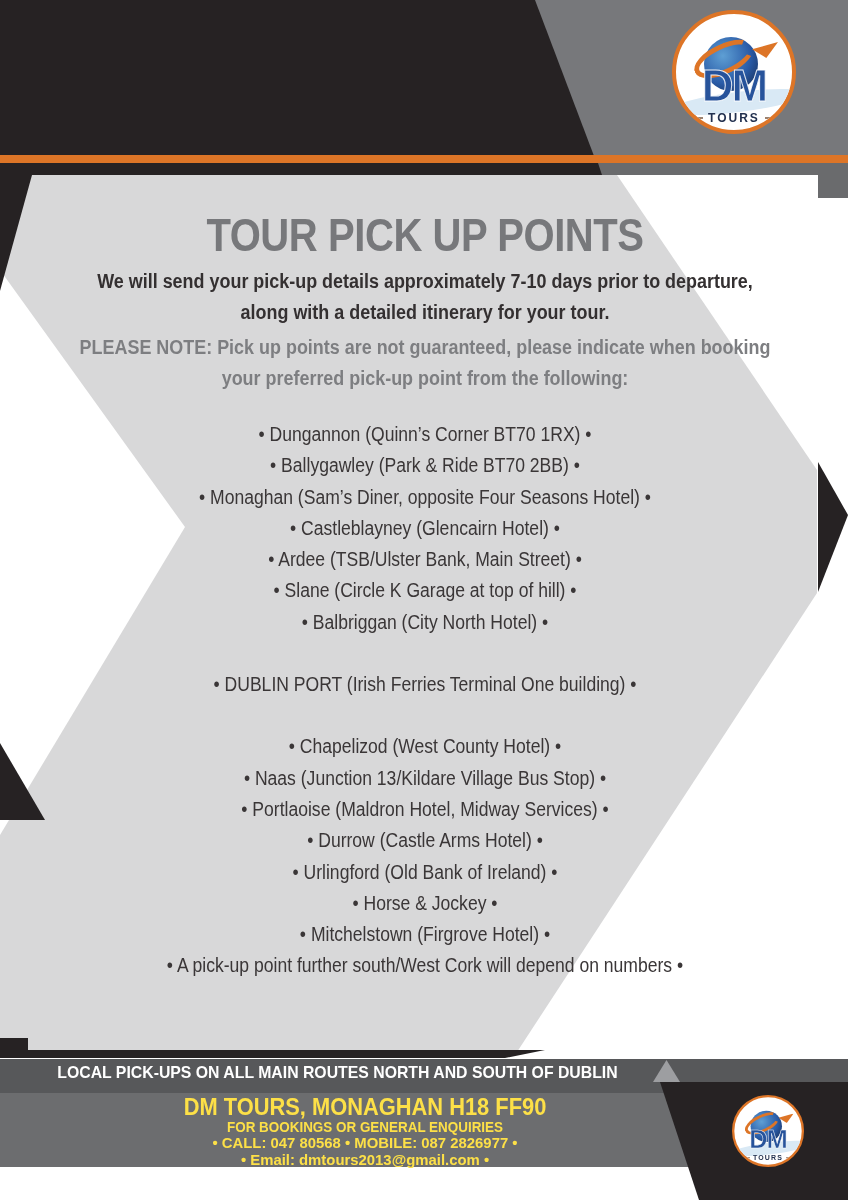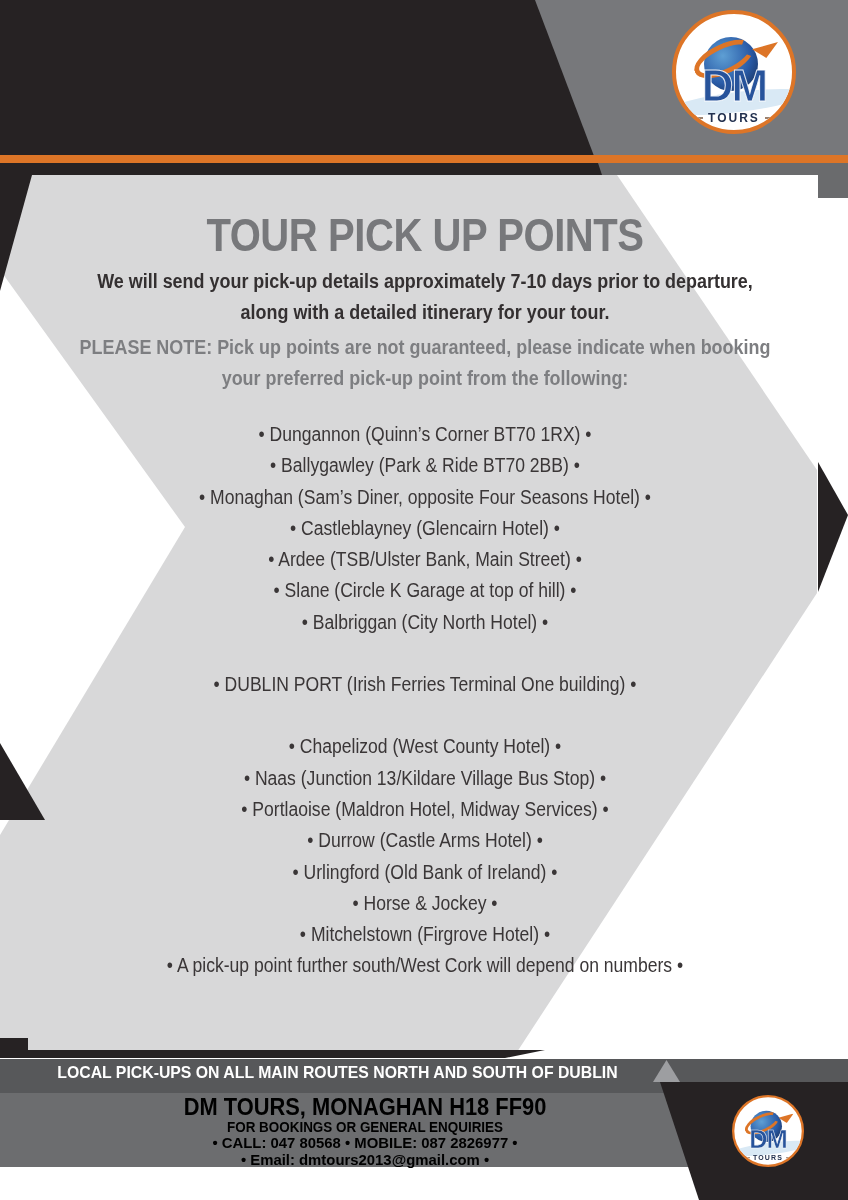--- a/index.html
+++ b/index.html
@@ -45,21 +45,21 @@
   .pickup-group{margin-bottom:31px;}
   .pickup-group:last-child{margin-bottom:0;}
 
   
   .corner-dark-rect{left:0;top:1038px;width:28px;height:14px;background:var(--dark,#262223);}
   .dark-strip{left:0;top:1050px;width:545px;height:8px;background:var(--dark,#262223);
     clip-path:polygon(0 0,545px 0,505px 8px,0 8px);}
   .banner-bar{left:0;top:1059px;width:848px;height:36px;background:var(--banner-gray,#57585a);}
   .banner-text{position:absolute;left:0;top:0;width:675px;line-height:28px;text-align:center;
     color:#fff;font-size:17px;font-weight:700;transform:scaleX(.93);transform-origin:center;}
-  .footer-bar{left:0;top:1093px;width:848px;height:74px;background:var(--footer-gray,#6c6d6f);color:#000000;}
+  .footer-bar{left:0;top:1093px;width:848px;height:74px;background:var(--footer-gray,#6c6d6f);color:#fde047;}
   .footer-inner{position:absolute;left:0;top:0;width:730px;text-align:center;}
   .footer-company{font-size:23px;font-weight:700;line-height:25px;margin-top:2px;
     transform:scaleX(.95);transform-origin:center;}
   .footer-enquiries{font-size:14px;font-weight:700;line-height:15px;transform:scaleX(.96);transform-origin:center;}
   .footer-phones{font-size:15.5px;font-weight:700;line-height:16.5px;transform:scaleX(.96);transform-origin:center;}
   .footer-email{font-size:15.5px;font-weight:700;line-height:16.5px;transform:scaleX(.96);transform-origin:center;}
   .gray-triangle{left:653px;top:1060px;width:27px;height:22px;background:var(--tri-gray,#9d9ea1);
     clip-path:polygon(50% 0,100% 100%,0 100%);}
   .black-trapezoid{left:0;top:1082px;width:848px;height:118px;background:var(--dark,#262223);
     clip-path:polygon(660px 0,848px 0,848px 118px,699px 118px);}

